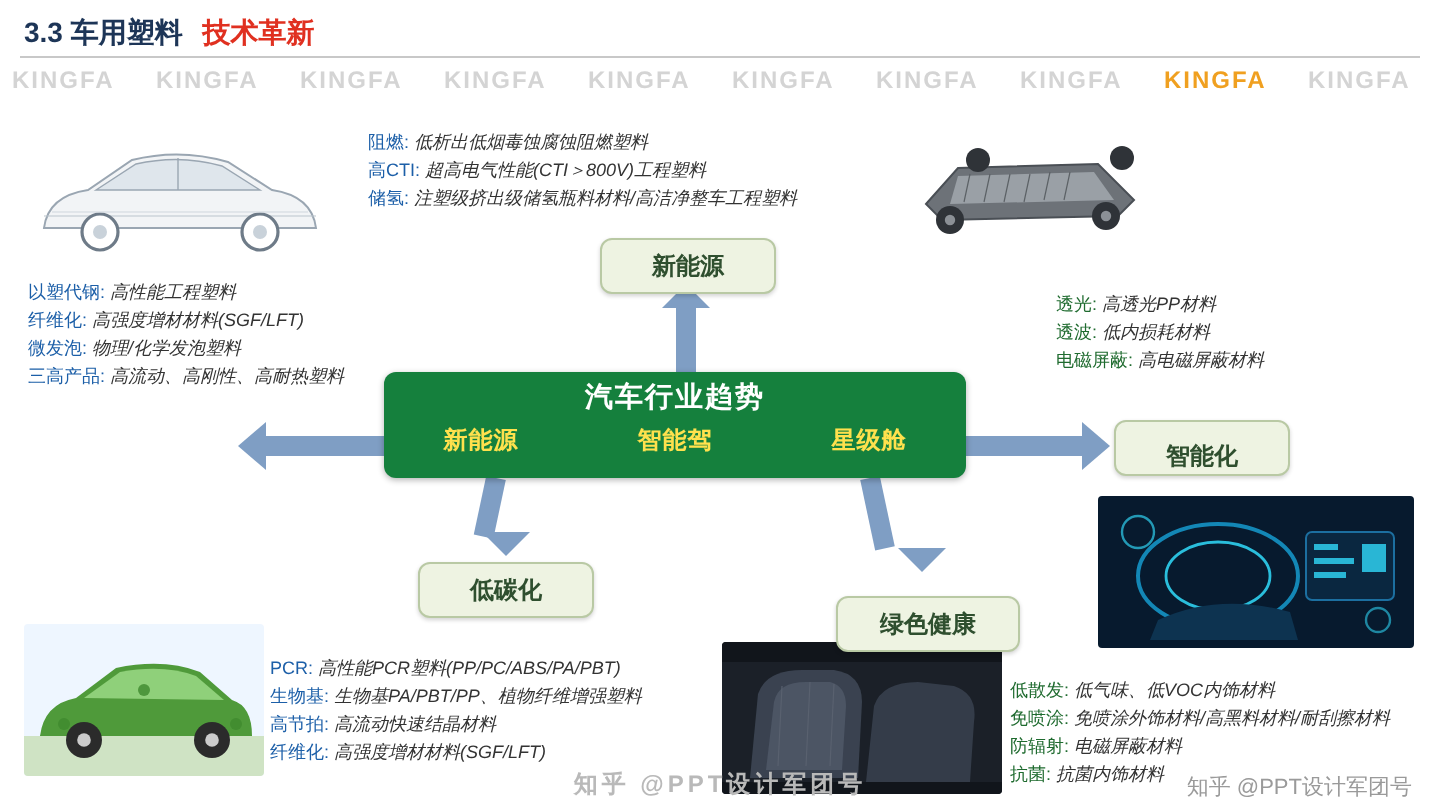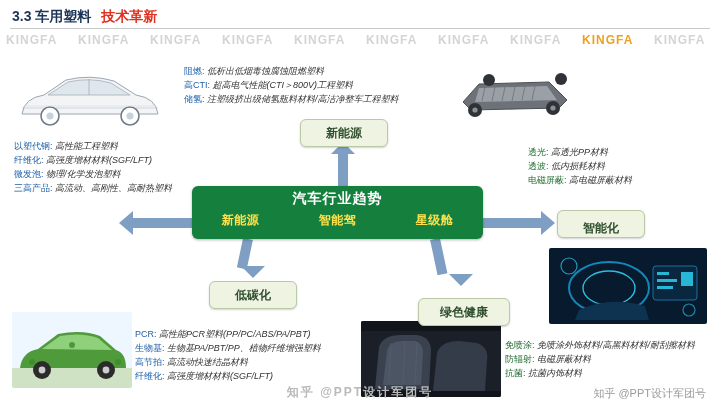--- a/index.html
+++ b/index.html
@@ -255,20 +255,21 @@
       <div class="row"><span class="k-g">透波: </span><span class="v">低内损耗材料</span></div>
       <div class="row"><span class="k-g">电磁屏蔽: </span><span class="v">高电磁屏蔽材料</span></div>
     </div>
   <div class="tb" id="tb-low-carbon" style="left:135px;top:327px;">
       <div class="row"><span class="k">PCR: </span><span class="v">高性能PCR塑料(PP/PC/ABS/PA/PBT)</span></div>
       <div class="row"><span class="k">生物基: </span><span class="v">生物基PA/PBT/PP、植物纤维增强塑料</span></div>
       <div class="row"><span class="k">高节拍: </span><span class="v">高流动快速结晶材料</span></div>
       <div class="row"><span class="k">纤维化: </span><span class="v">高强度增材材料(SGF/LFT)</span></div>
     </div>
   <div class="tb" id="tb-green-health" style="left:505px;top:338px;">
+      <div class="row"><span class="k-g">低散发: </span><span class="v">低气味、低VOC内饰材料</span></div>
       <div class="row"><span class="k-g">免喷涂: </span><span class="v">免喷涂外饰材料/高黑料材料/耐刮擦材料</span></div>
       <div class="row"><span class="k-g">防辐射: </span><span class="v">电磁屏蔽材料</span></div>
       <div class="row"><span class="k-g">抗菌: </span><span class="v">抗菌内饰材料</span></div>
     </div>
 
   <div class="footer">知乎 @PPT设计军团号</div>
   <div class="zhihu">知乎 @PPT设计军团号</div>
 </div>
 
 </body></html>

